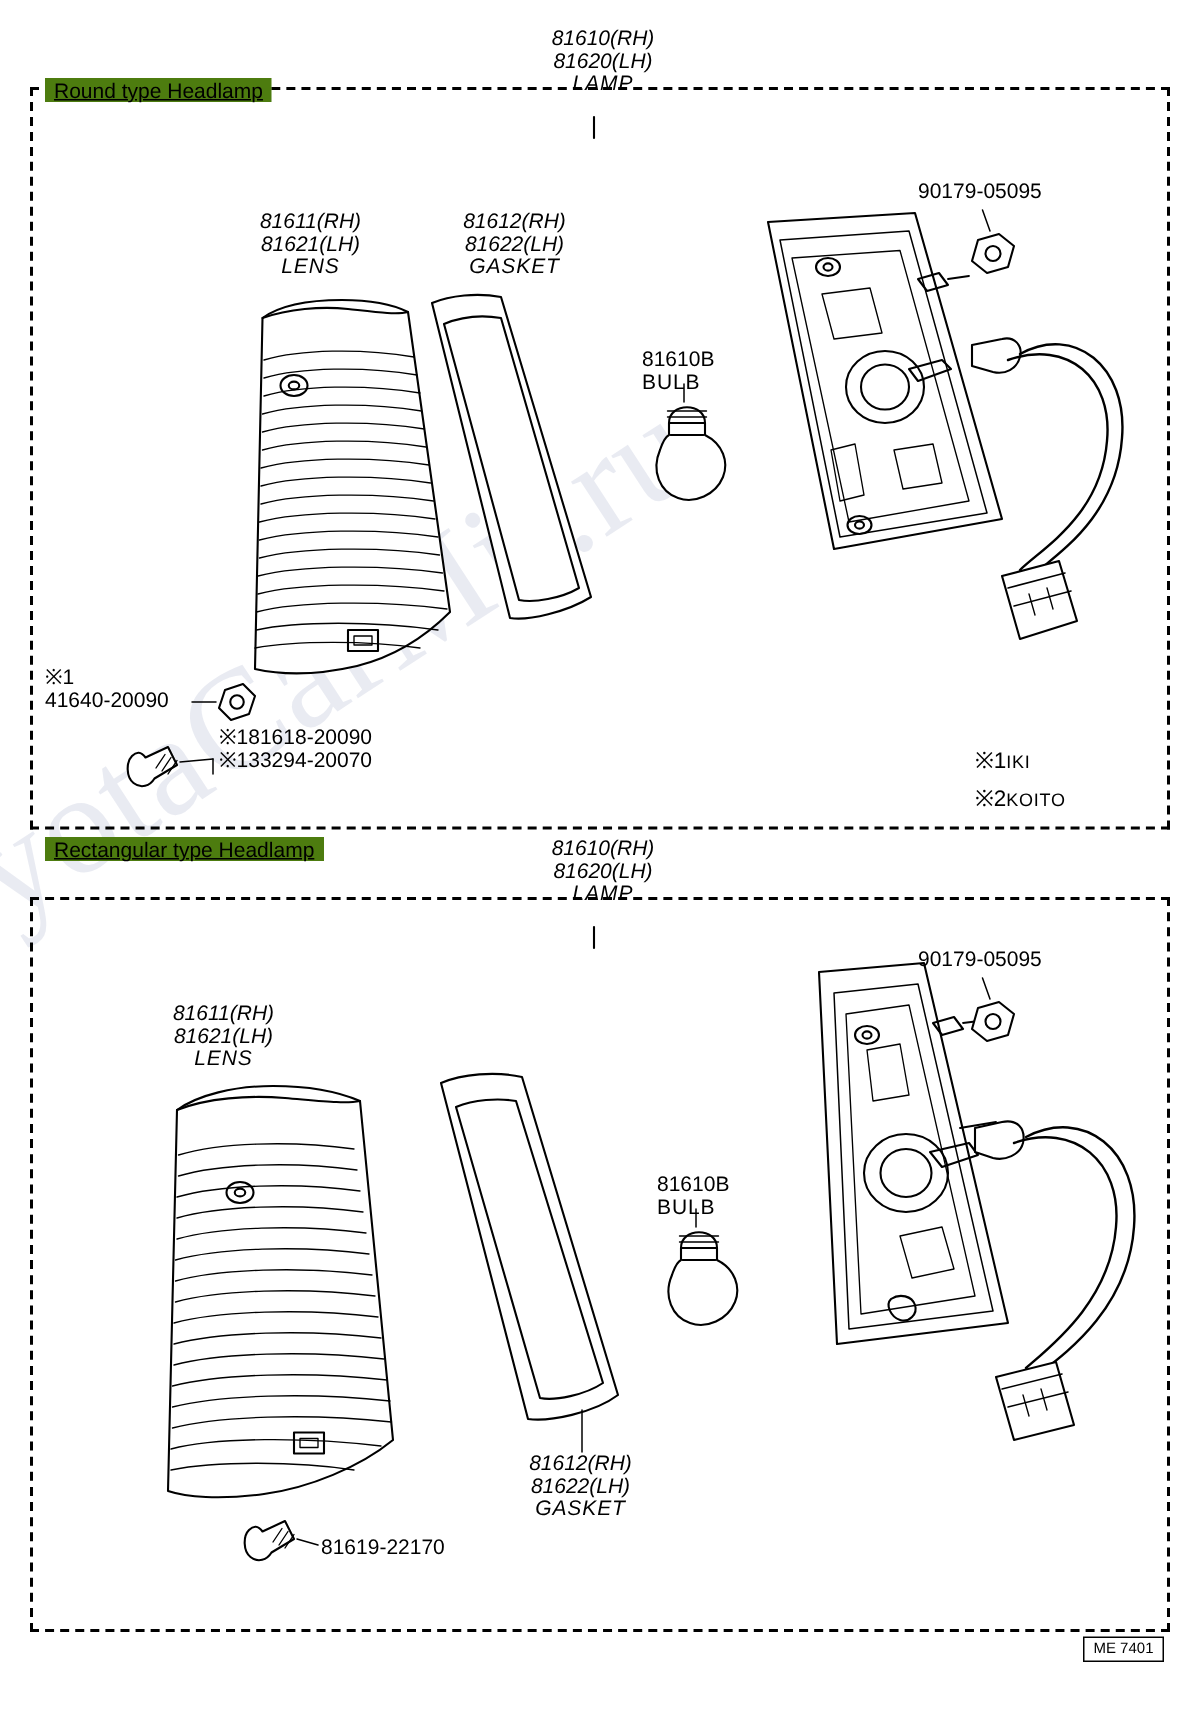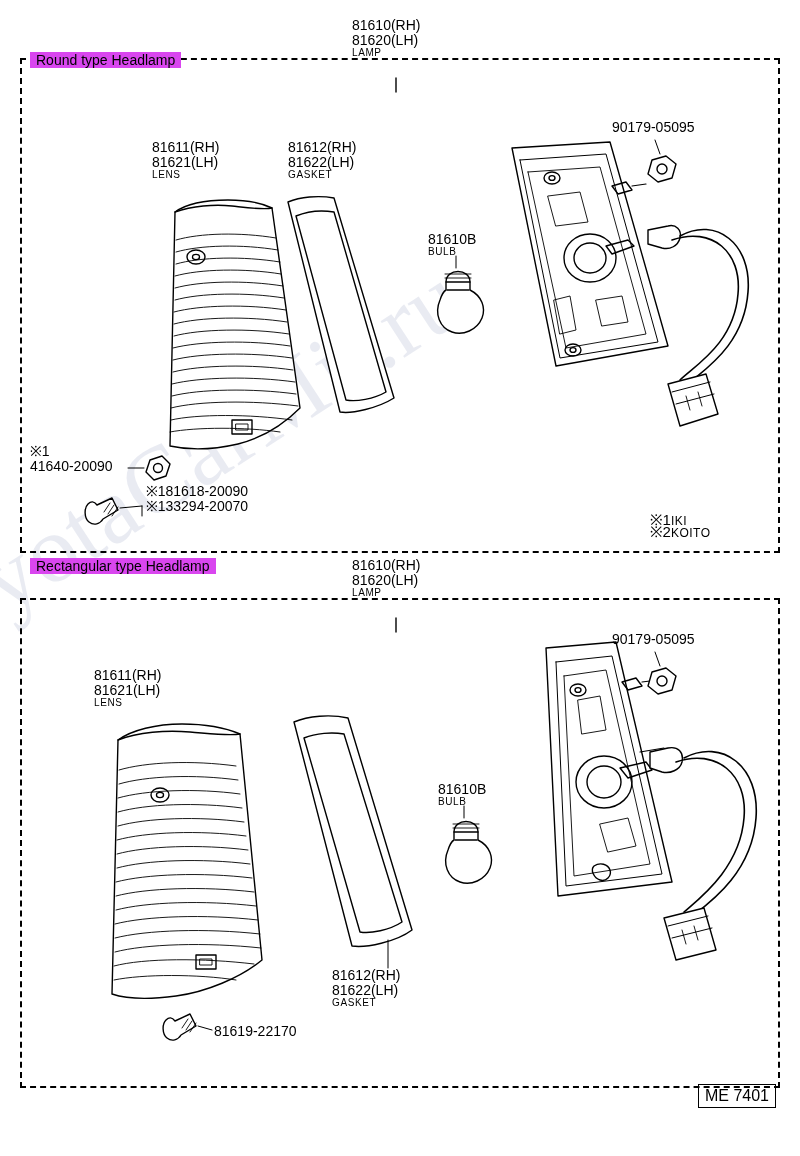--- a/index.html
+++ b/index.html
@@ -48,55 +48,56 @@
     height: 495px;
   }
   #panel-rect {
     left: 20px;
     top: 598px;
     width: 760px;
     height: 490px;
   }
   .panel-title {
     position: absolute;
-    background: #d946ef;
+    background: #4d7c0f;
     padding: 0 6px;
     font-size: 14px;
     font-family: "Liberation Sans", sans-serif;
     white-space: nowrap;
+    text-decoration: underline;
   }
   #title-round { left: 30px; top: 52px; }
   #title-rect  { left: 30px; top: 558px; }
 
   .lbl {
     position: absolute;
     font-size: 14px;
     line-height: 1.08;
     white-space: nowrap;
     font-family: "Liberation Sans", sans-serif;
   }
   .lbl .small {
-    font-size: 10px;
+    font-size: 14px;
     letter-spacing: 0.6px;
   }
-  .center { text-align: left; }
+  .center { text-align: center; font-style: italic; }
   .line2 { display: block; }
 
   svg.art {
     position: absolute;
     left: 0; top: 0;
     width: 800px;
     height: 1156px;
     pointer-events: none;
   }
   .footer-code {
     position: absolute;
     right: 24px;
     bottom: 48px;
-    font-size: 16px;
+    font-size: 10px;
     font-family: "Liberation Sans", sans-serif;
     border: 1px solid #000;
     padding: 2px 6px;
   }
   .maker {
     position: absolute;
     font-size: 15px;
     white-space: nowrap;
   }
   .maker .mk {
@@ -321,21 +322,21 @@
   <div class="lbl" style="left:30px; top:444px;">
     <span class="line2">※1</span>
     <span class="line2">41640-20090</span>
   </div>
 
   <div class="lbl" style="left:146px; top:484px;">
     <span class="line2">※181618-20090</span>
     <span class="line2">※133294-20070</span>
   </div>
 
-  <div class="maker" style="left:650px; top:496px;margin-top:13px;">
+  <div class="maker" style="left:650px; top:496px;">
     <span>※1</span><span class="mk">IKI</span>
   </div>
   <div class="maker" style="left:650px; top:521px;text-align:center;">
     <span>※2</span><span class="mk">KOITO</span>
   </div>
 
   <div class="panel" id="panel-rect"></div>
   <div class="panel-title" id="title-rect">Rectangular type Headlamp</div>
 
   <div class="lbl center" style="left:352px; top:558px; width:100px;">

